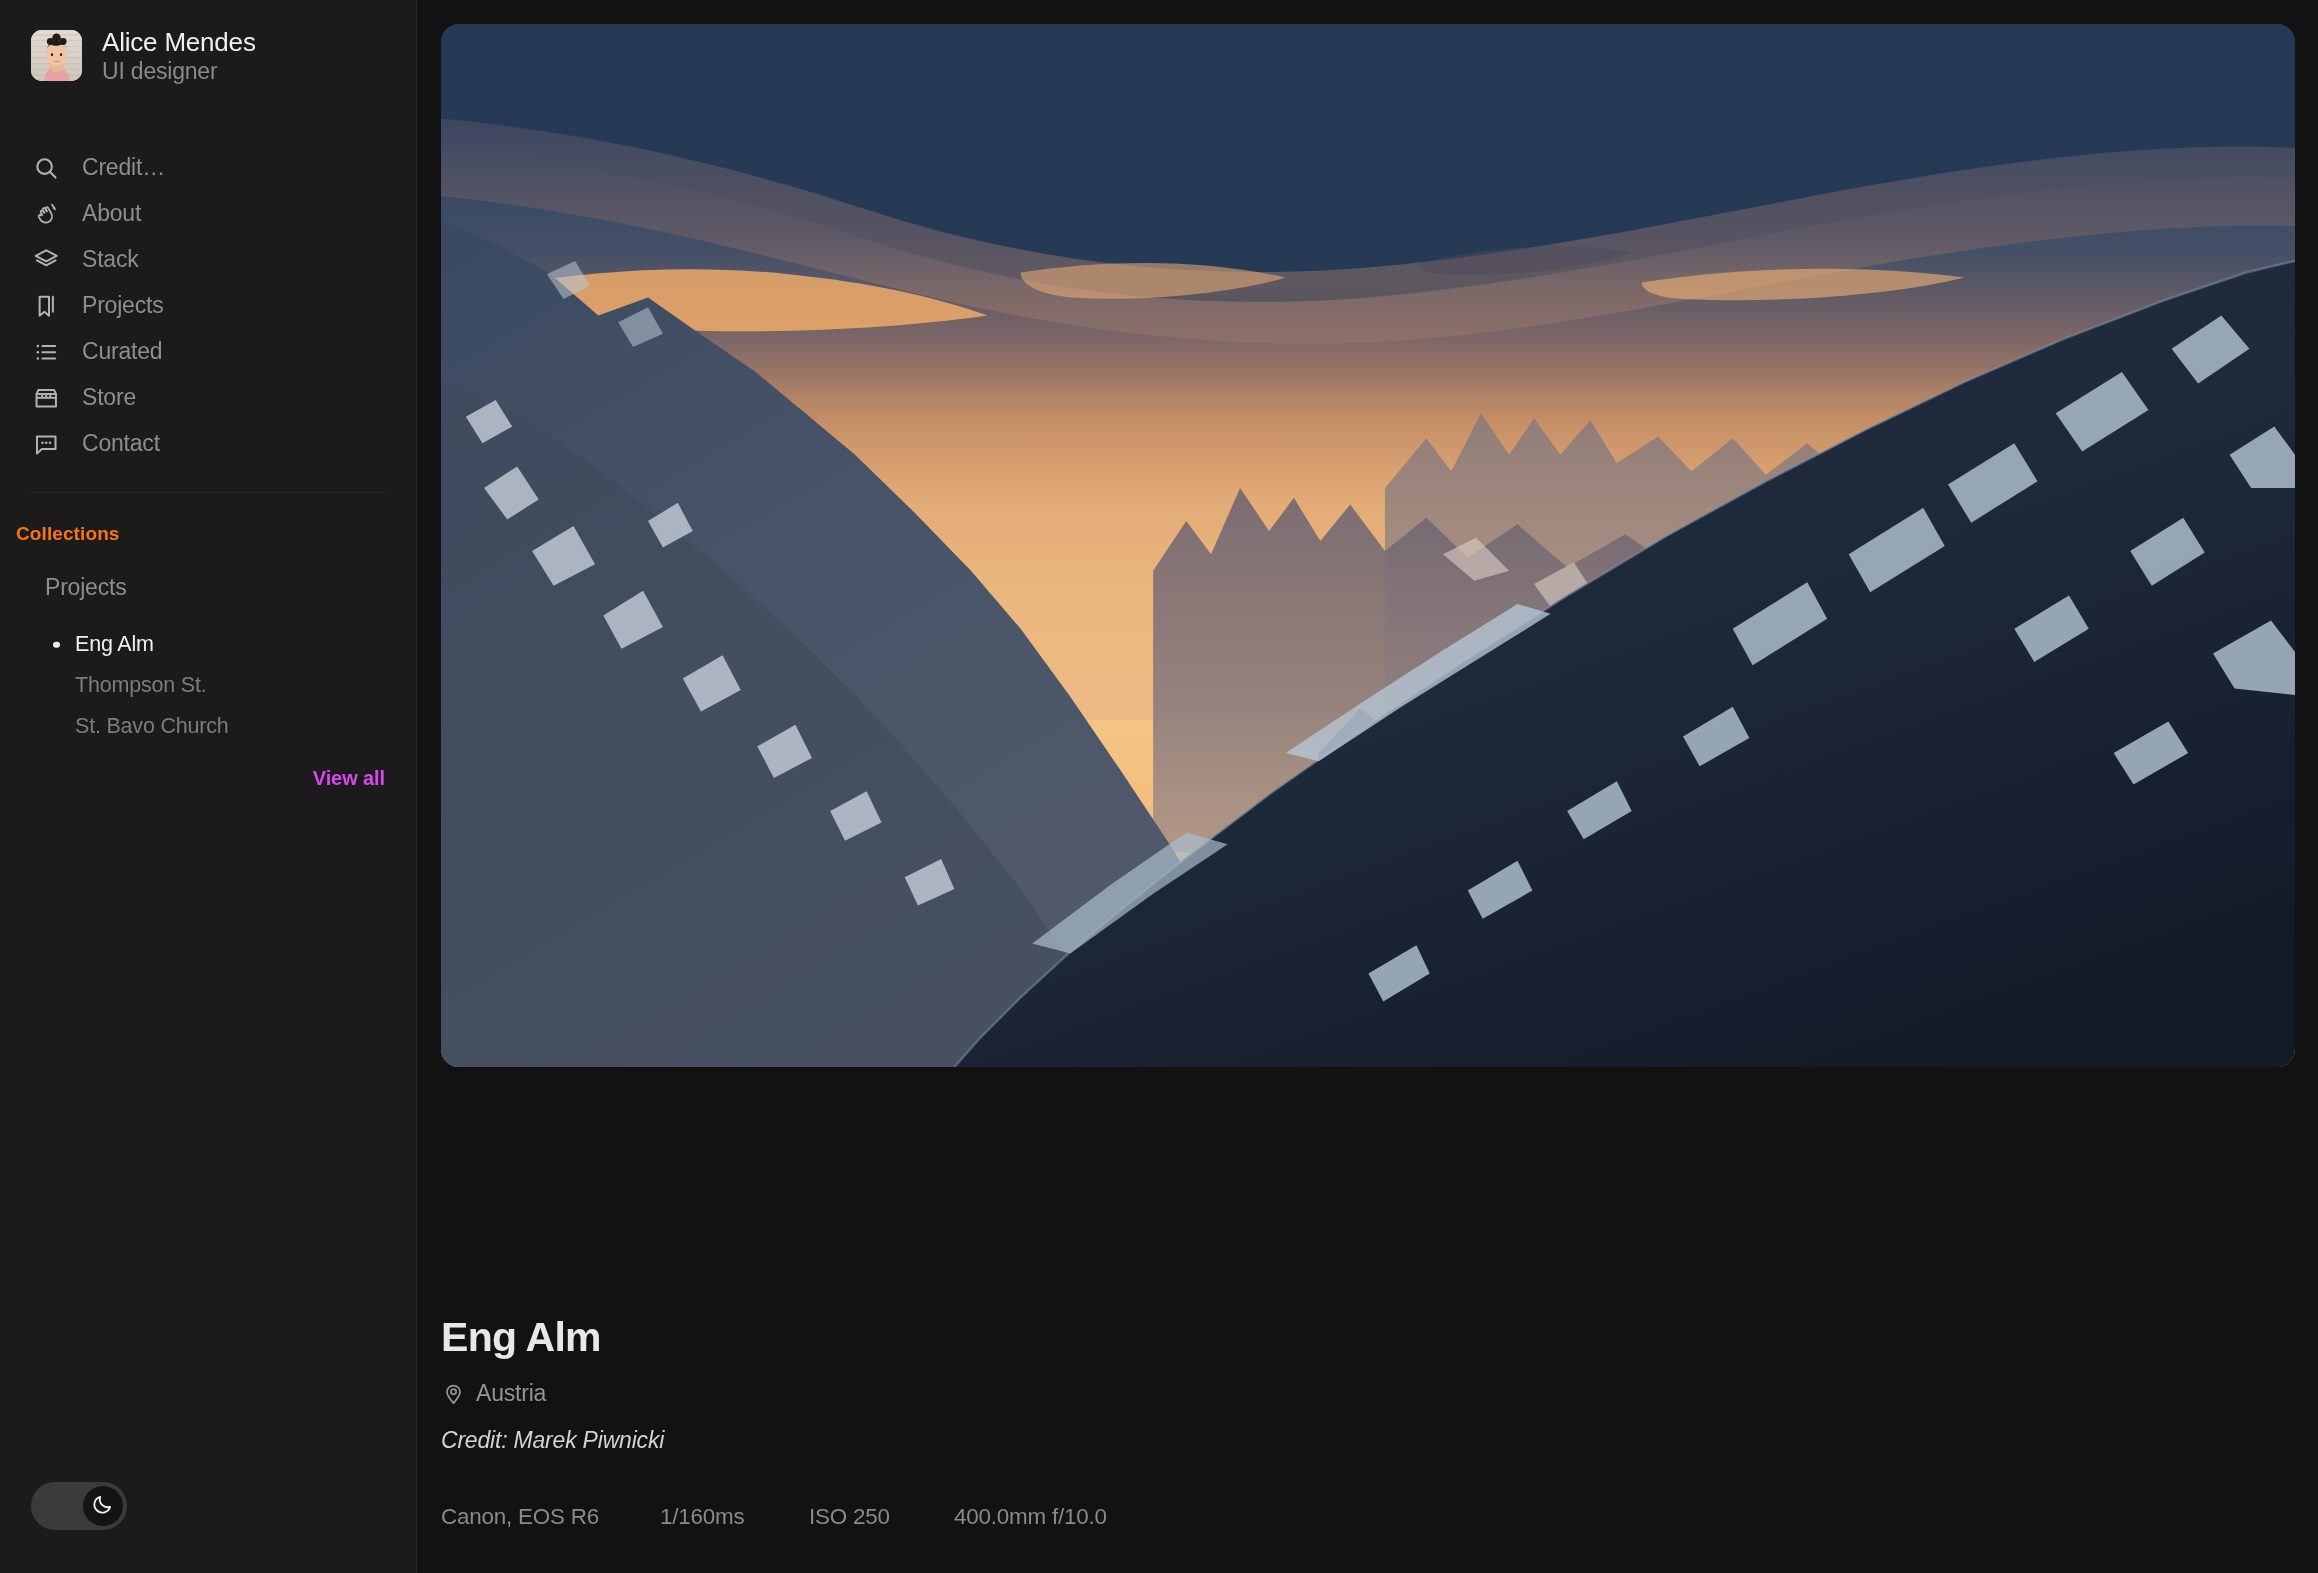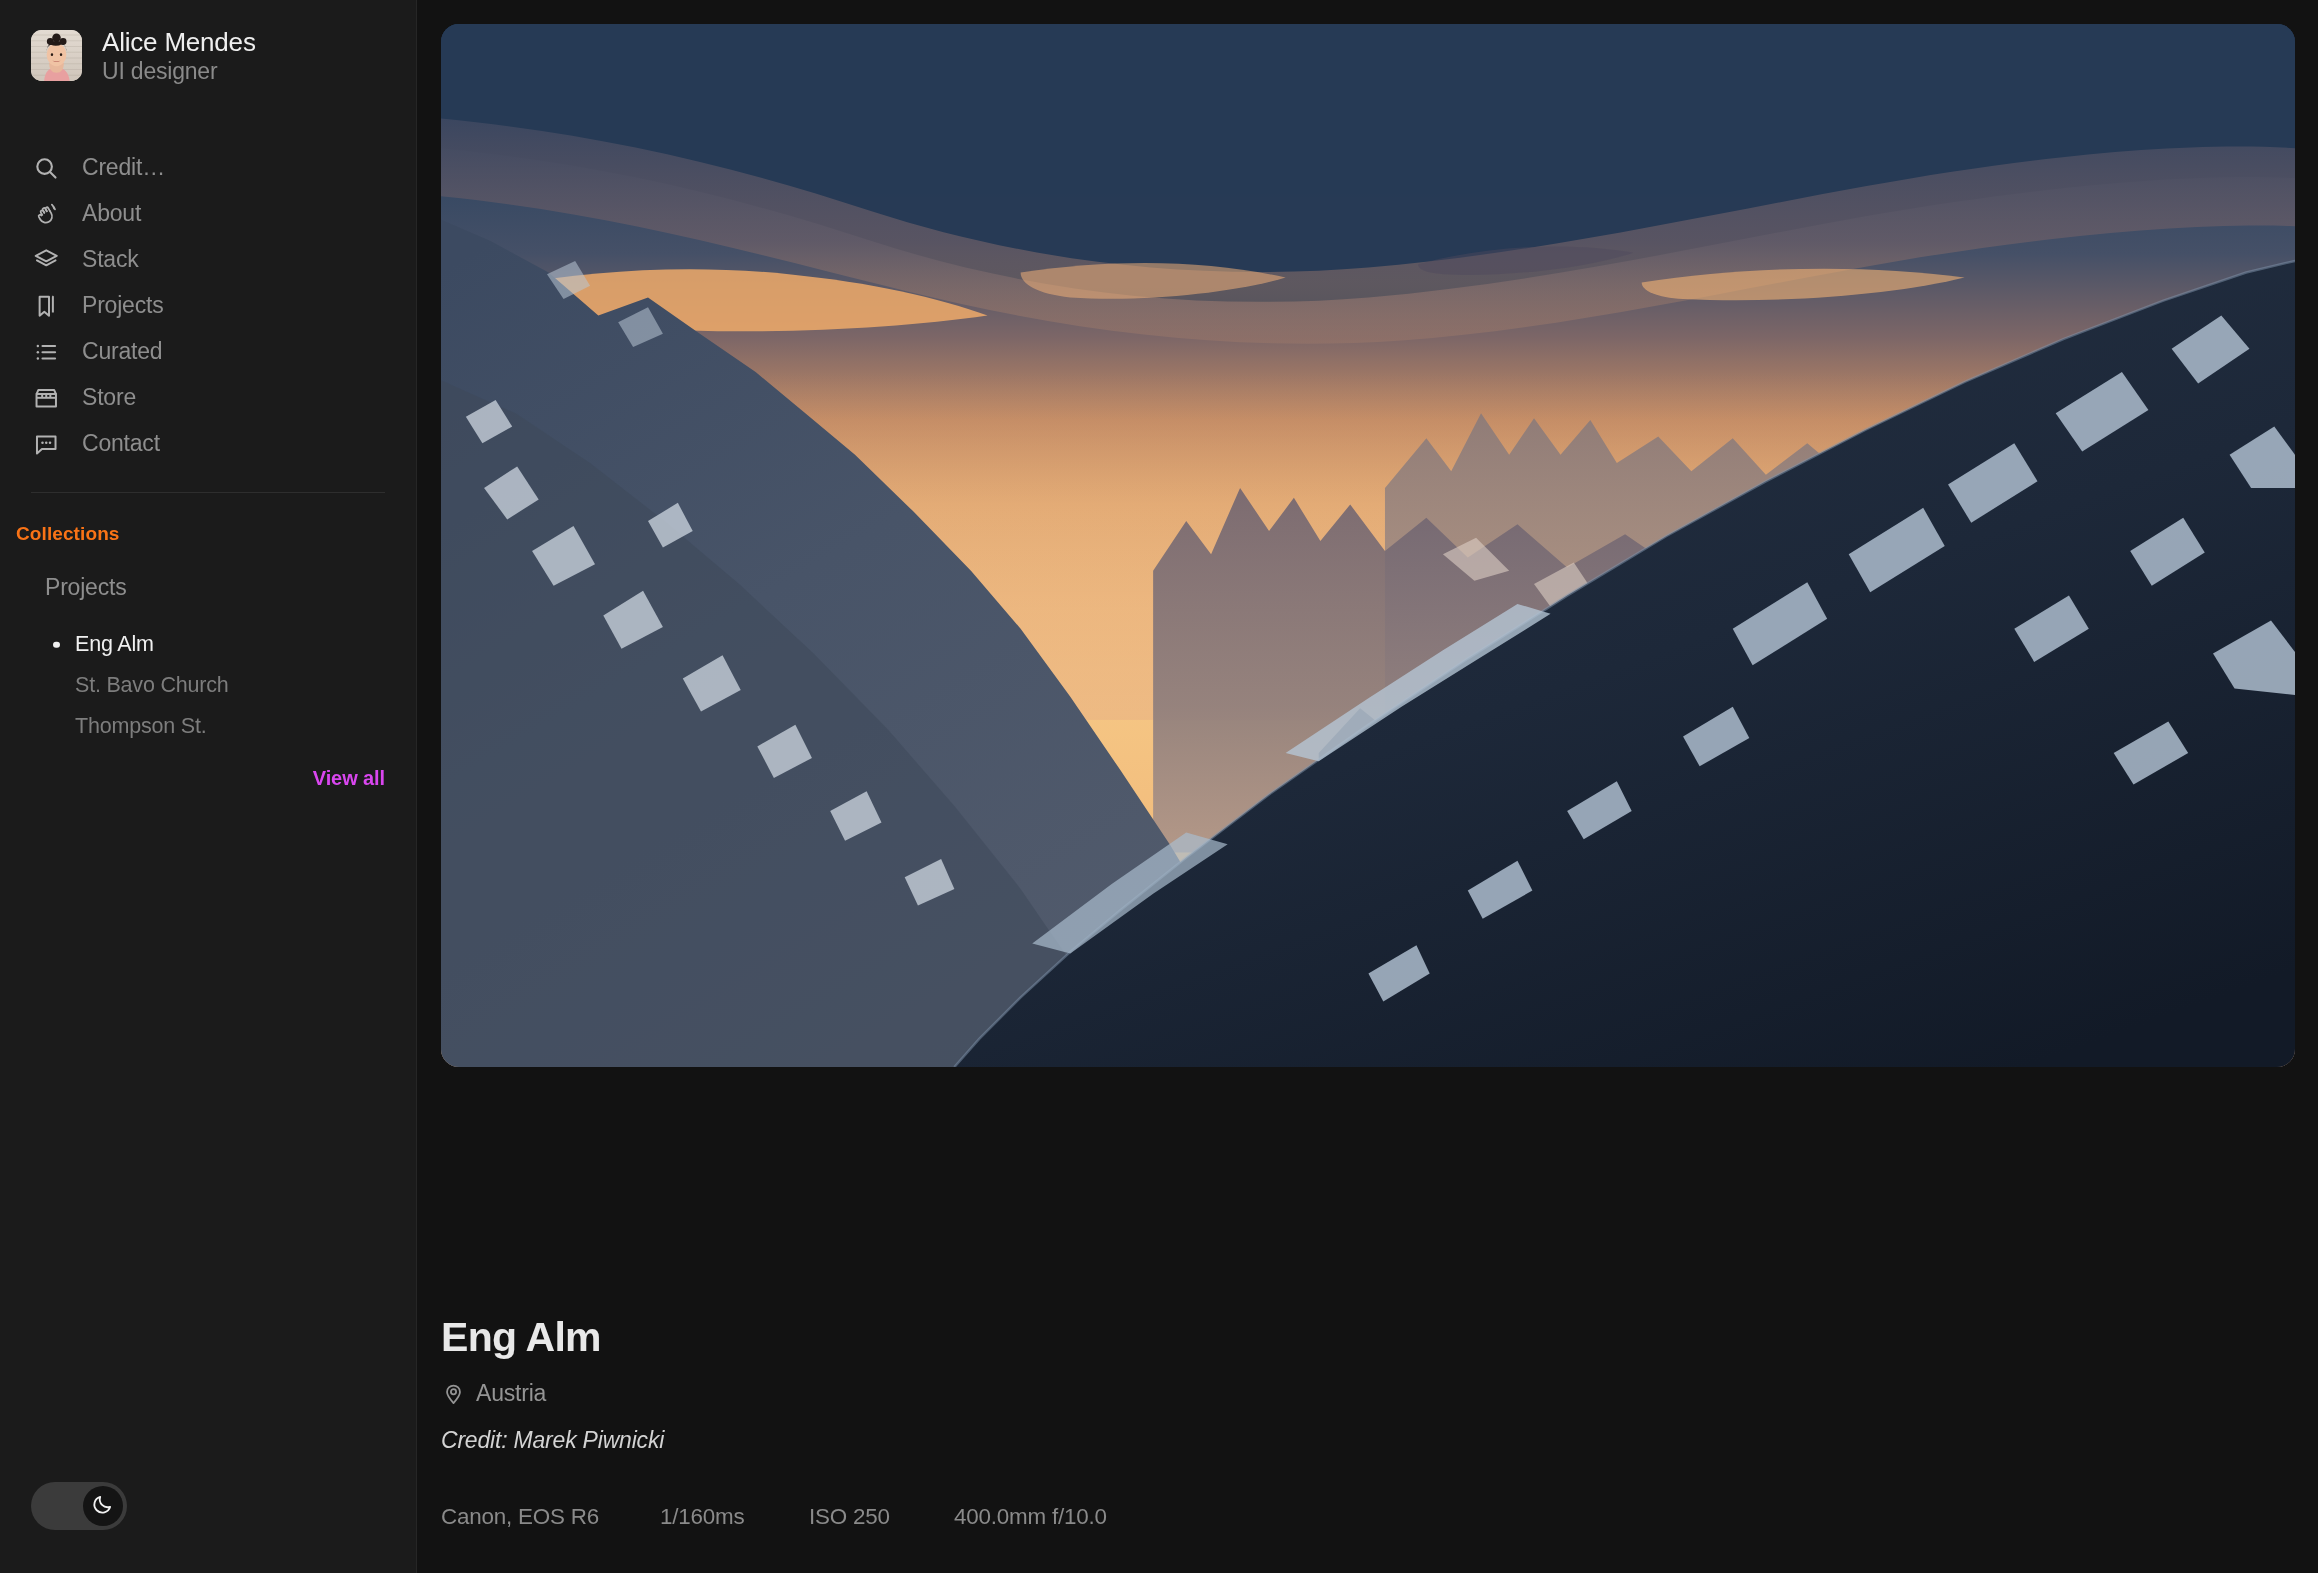--- a/index.html
+++ b/index.html
@@ -269,24 +269,24 @@
       <div class="coll-item">
         <span>Projects</span>
       </div>
     </div>
 
     <div class="sub-list">
       <div class="sub-item active">
         <span>Eng Alm</span>
       </div>
       <div class="sub-item">
+        <span>Thompson St.</span>
+      </div>
+      <div class="sub-item">
         <span>St. Bavo Church</span>
-      </div>
-      <div class="sub-item">
-        <span>Thompson St.</span>
       </div>
     </div>
 
     <div class="view-all">View all</div>
 
     <div class="theme-toggle">
       <div class="knob">
         <span>
           <svg width="23" height="23" viewBox="0 0 24 24" fill="none" stroke="#f2f2f2" stroke-width="1.9" stroke-linejoin="round">
             <path d="M20 14.4A8.2 8.2 0 0 1 9.6 4 8.4 8.4 0 1 0 20 14.4Z"></path>

